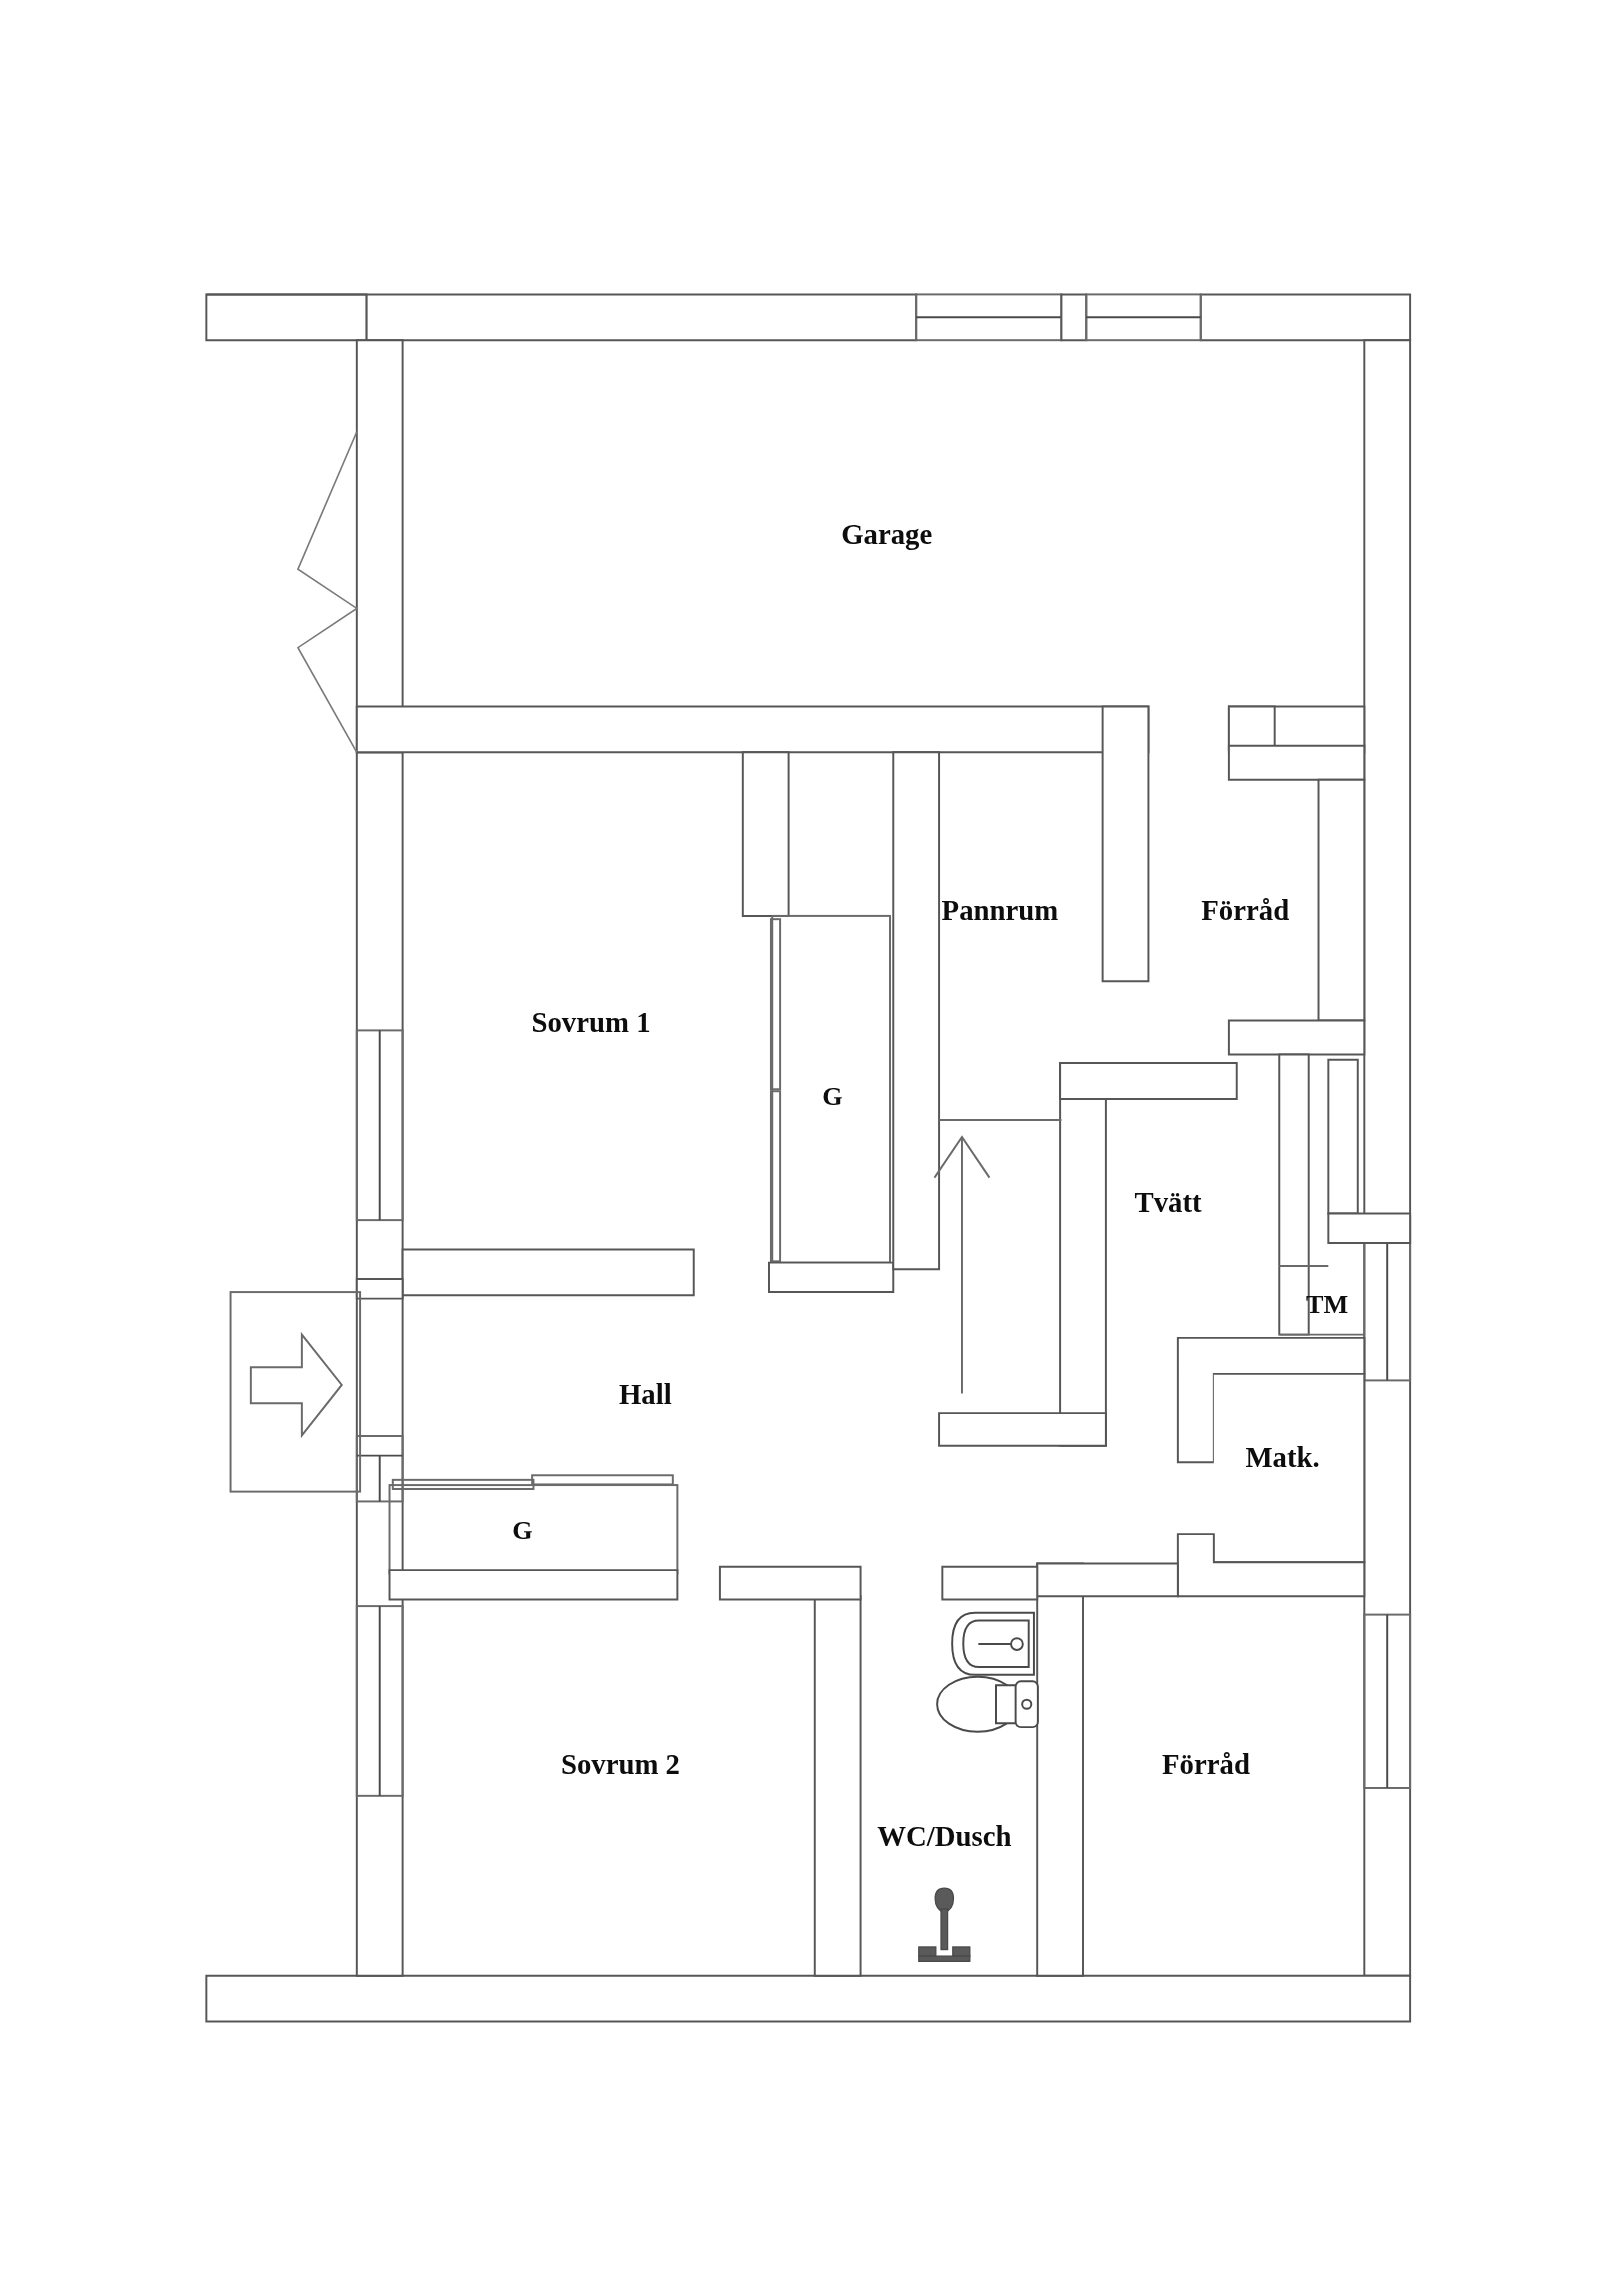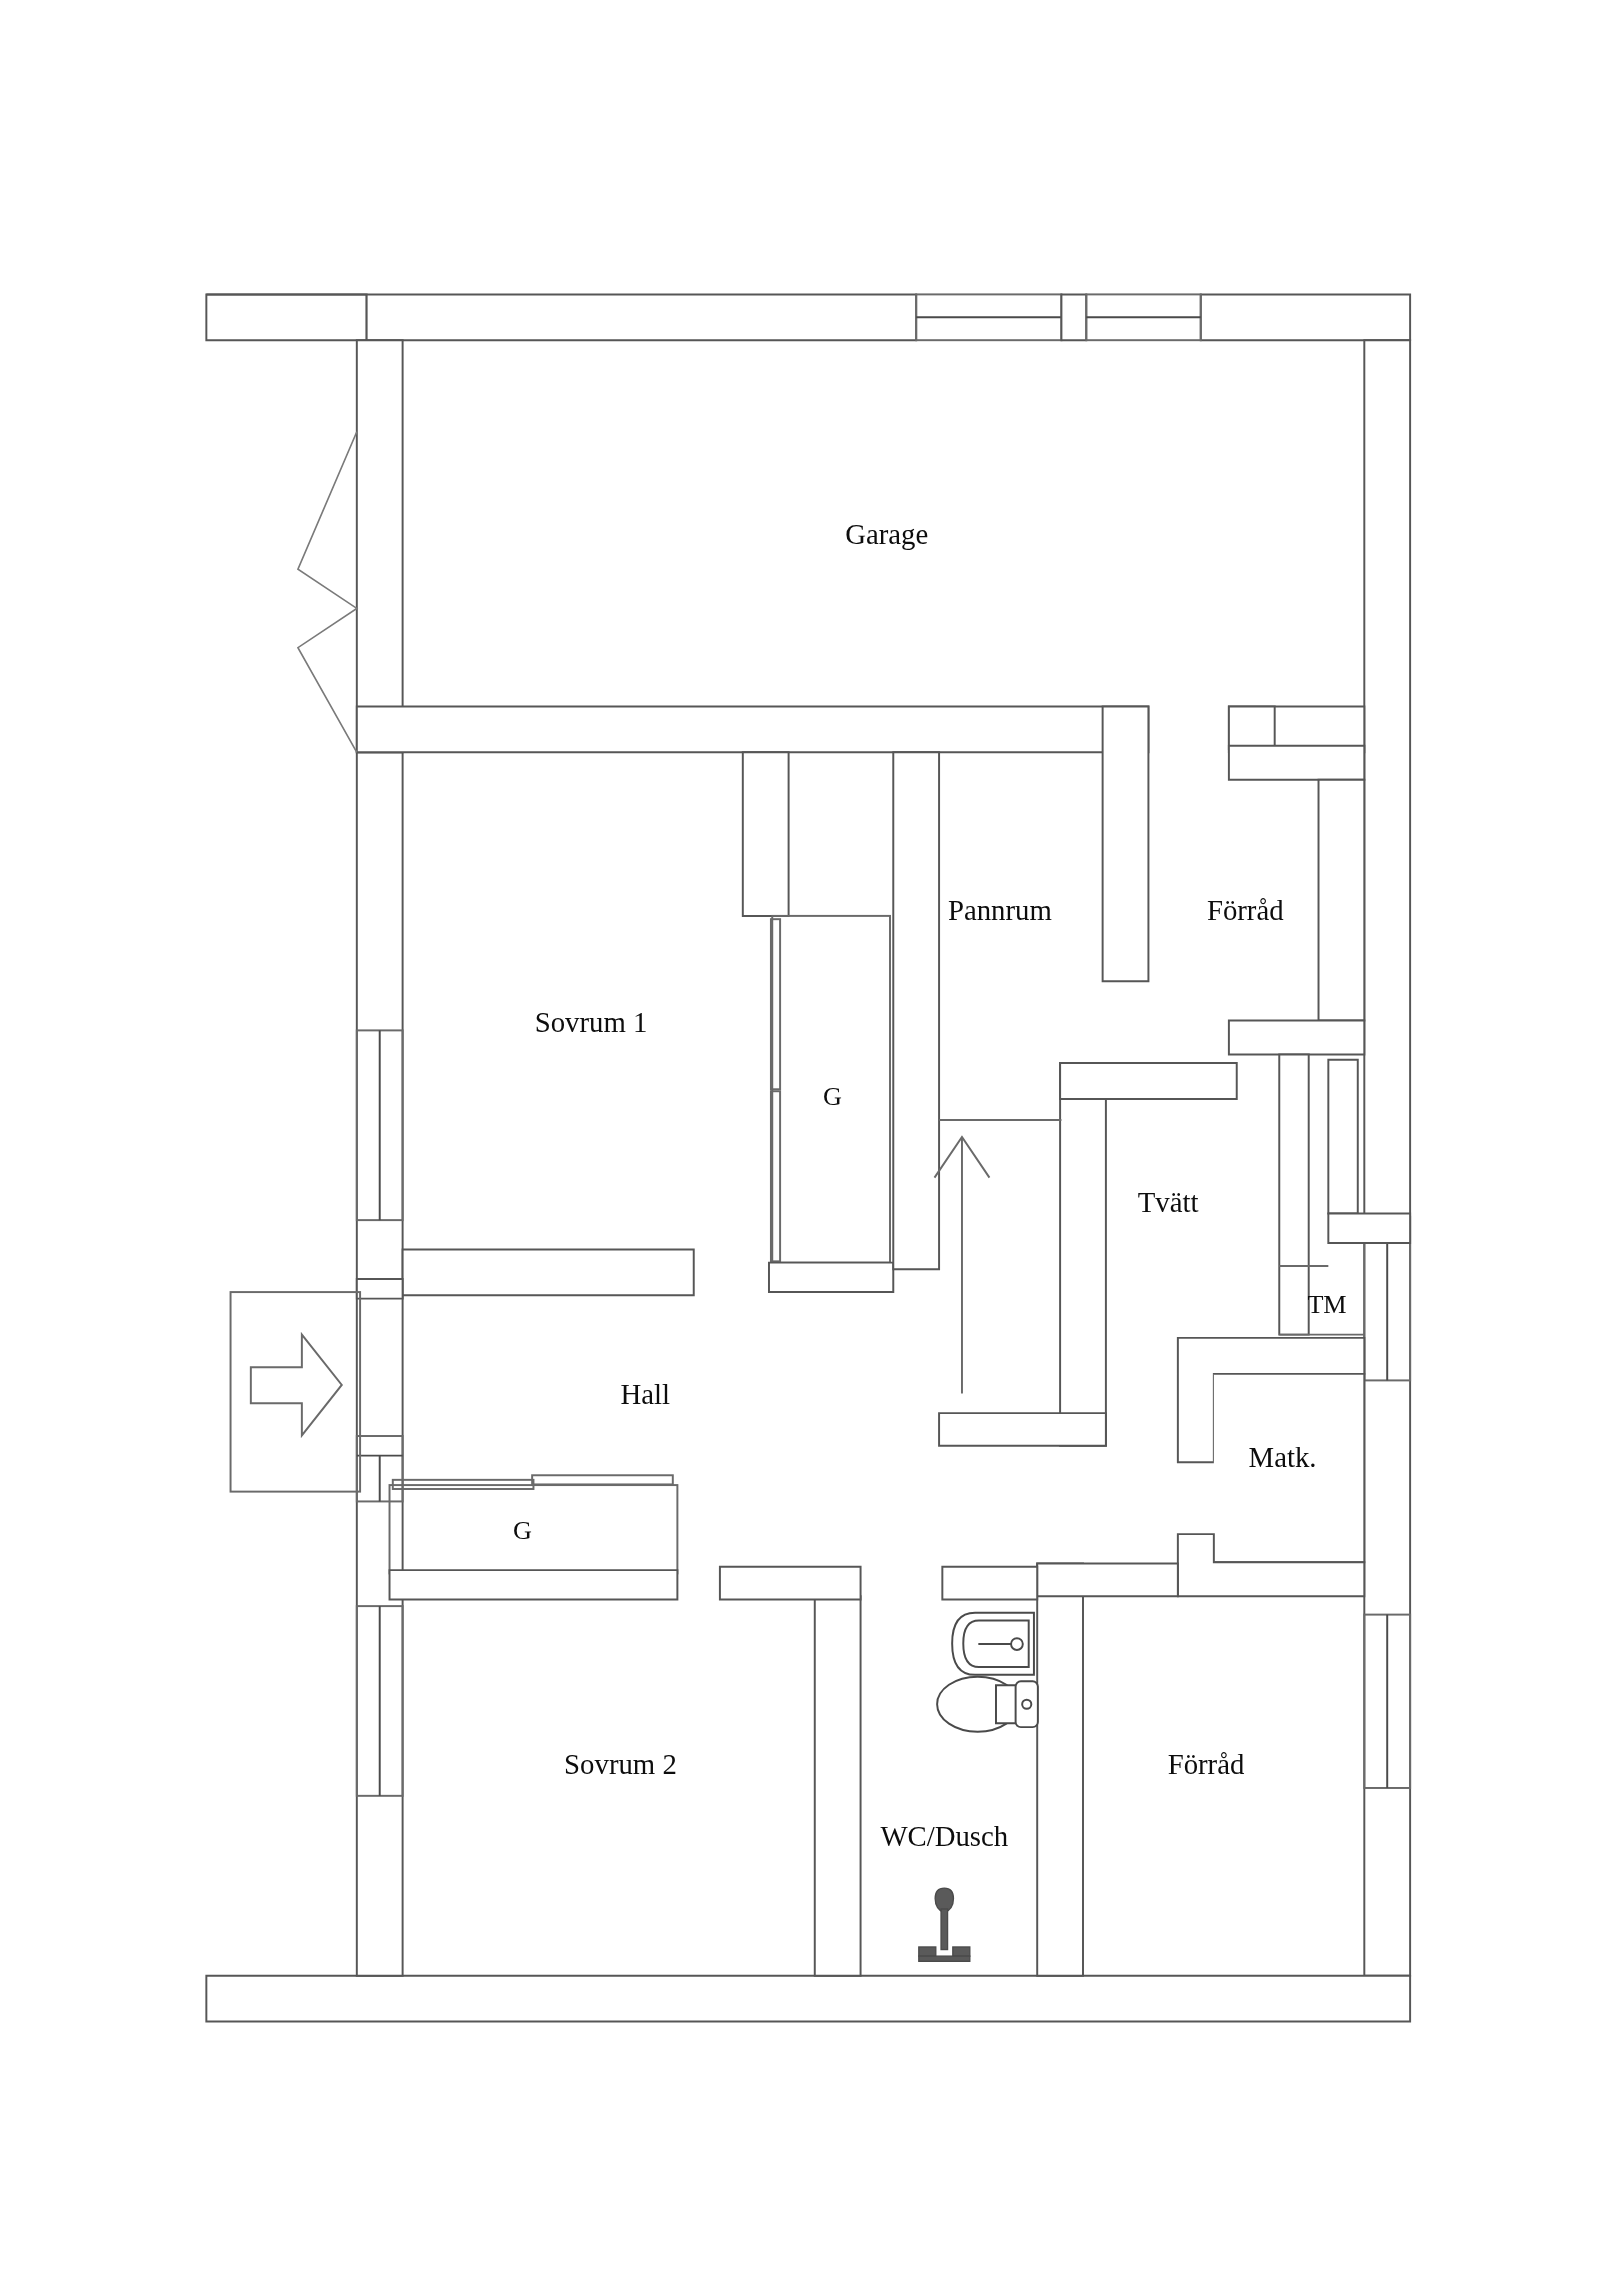--- a/index.html
+++ b/index.html
@@ -3,21 +3,21 @@
 <meta charset="utf-8">
 <title>Floor Plan</title>
 <style>
   html,body{margin:0;padding:0;background:#ffffff;}
   body{
     width:1623px;height:2295px;
     font-family:"Liberation Serif", serif;
     overflow:hidden;
     position:relative;
   }
-  #plan-root{position:absolute;inset:0;}
+  #plan-root{position:absolute;inset:0;font-weight:bold;}
   svg#floorplan{display:block;width:1623px;height:2295px;}
   .wall{fill:#ffffff;stroke:#565656;stroke-width:3;}
   .thinwall{fill:none;stroke:#6a6a6a;stroke-width:3;}
   .fixture{fill:#ffffff;stroke:#4a4a4a;stroke-width:3;}
   .door-swing{fill:none;stroke:#7a7a7a;stroke-width:2.5;}
   .arrow-line{fill:none;stroke:#6a6a6a;stroke-width:3;}
   .room-label{
     font-family:"Liberation Serif", serif;
     fill:#0d0d0d;
     font-size:44px;

